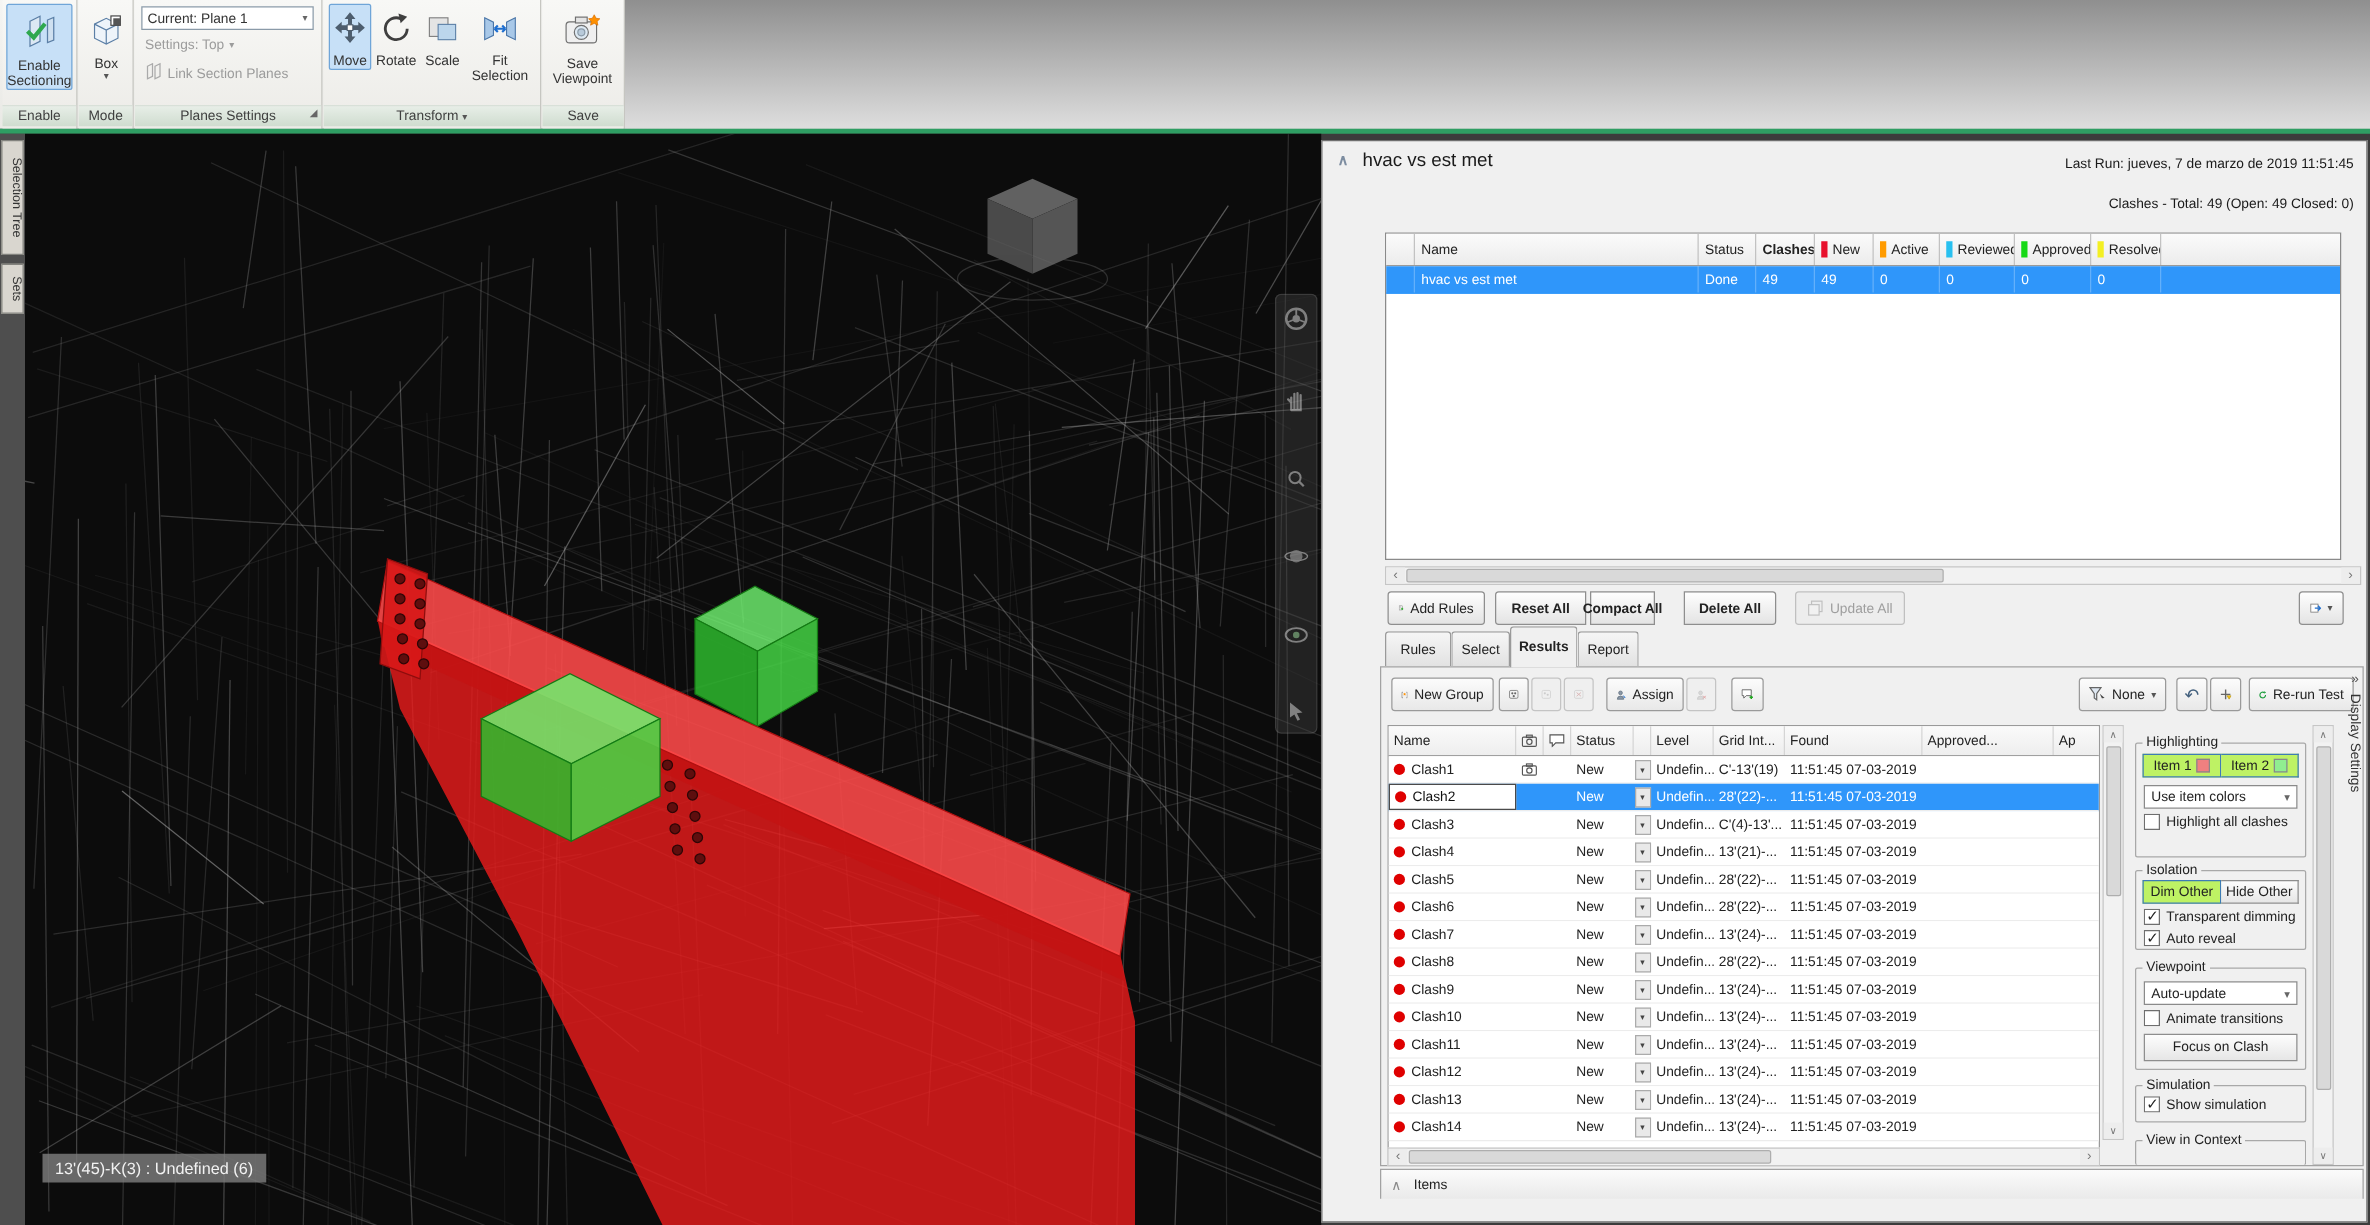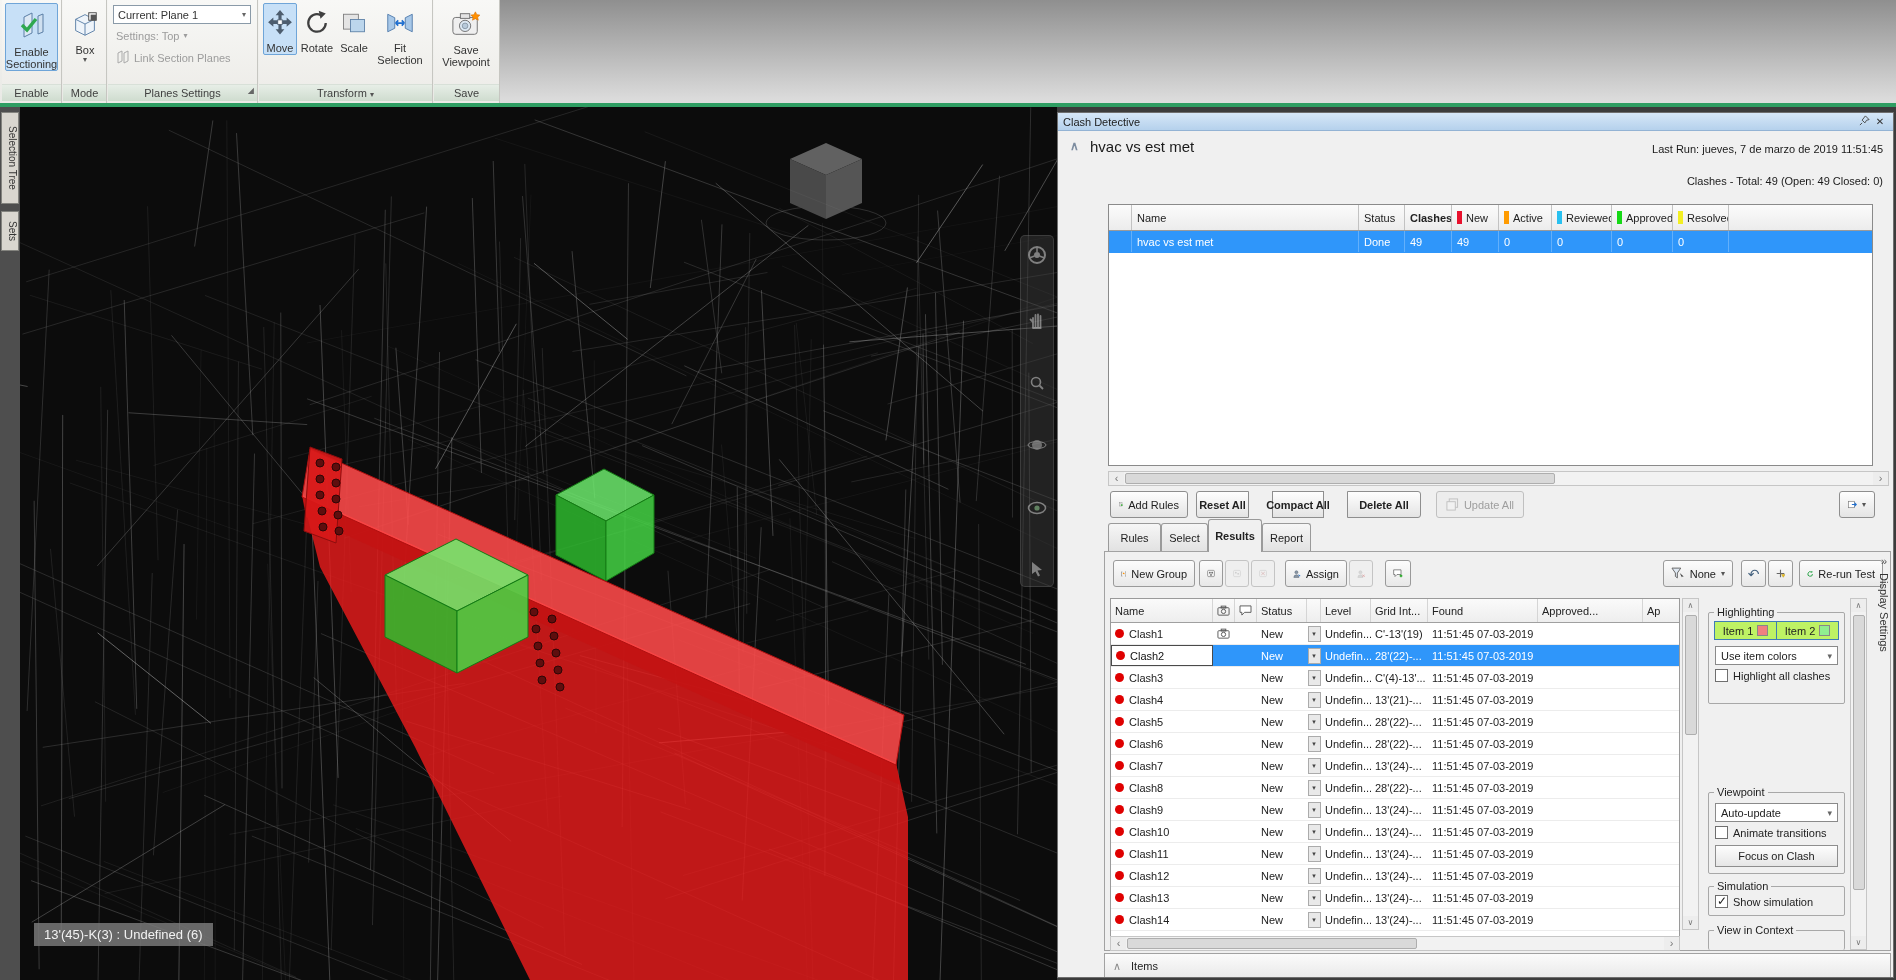--- a/index.html
+++ b/index.html
@@ -504,31 +504,20 @@
       </svg>
     <svg width="18" height="18" viewBox="0 0 18 18">
         <path d="M4 2 L14 10 L9.5 10.5 L12 15.5 L10 16.5 L7.5 11.5 L4 14 Z" fill="#d8d8d8"></path>
       </svg>
   </div>
 
   <div class="vp-label">13'(45)-K(3) : Undefined (6)</div>
 </div>
 
 <div class="panel">
-  <div class="ptitle">
-    <span>Clash Detective</span>
-    <span class="sp"></span>
-    <span class="tbico">
-      <svg width="11" height="11" viewBox="0 0 12 12">
-          <path d="M7 1 L11 5 L8.2 5.8 L6.4 8.6 L3.4 5.6 Z" fill="none" stroke="#444"></path>
-          <path d="M3.4 8.6 L1 11" stroke="#444"></path>
-        </svg>
-    </span>
-    <span class="tbico g-close">✕</span>
-  </div>
 
   <div class="pbody">
     <span class="chev g-up" style="left:12px;top:8px">∧</span>
     <div class="test-name">hvac vs est met</div>
     <div class="lastrun">Last Run:  jueves, 7 de marzo de 2019 11:51:45</div>
     <div class="summary">Clashes - Total: 49  (Open: 49  Closed: 0)</div>
 
     <div class="ttable">
       <div class="thead">
         <div class="th" style="width:23px"></div>
@@ -578,21 +567,21 @@
     </div>
 
     <div class="btn" style="left:52px;top:360px;width:78px">
       <svg width="13" height="13" viewBox="0 0 14 14">
           <rect x="1" y="1" width="9" height="11" fill="#fff" stroke="#666"></rect>
           <path d="M1 4 h9 M4 1 v11" stroke="#999"></path>
           <path d="M9 6 v6 M6 9 h6" stroke="#1fa51f" stroke-width="2.4"></path>
         </svg>
       <span>Add Rules</span>
     </div>
-    <div class="btn" style="left:138px;top:360px;width:53px;border-radius:3px 0 0 3px">
+    <div class="btn" style="left:138px;top:360px;width:73px;border-radius:3px 0 0 3px">
         <span style="font-weight:bold">Reset All</span>
       </div>
     <div class="btn" style="left:214px;top:360px;width:52px;border-radius:0">
         <span style="font-weight:bold">Compact All</span>
       </div>
     <div class="btn" style="left:289px;top:360px;width:74px;border-radius:0 3px 3px 0">
         <span style="font-weight:bold">Delete All</span>
       </div>
     <div class="btn disabled" style="left:378px;top:360px;width:88px">
       <svg width="13" height="13" viewBox="0 0 14 14">
@@ -996,20 +985,39 @@
         <div class="seldd" style="margin-top:6px">
           <span>Use item colors</span>
             <span class="cdd g-dd">▾</span>
         </div>
         <div class="cbrow">
           <span class="cb"></span>
           <span>Highlight all clashes</span>
         </div>
       </div>
 
+      <div class="gbox" style="top:162px;height:64px">
+        <span class="gleg">Isolation</span>
+        <div style="display:flex;margin:7px 5px 0">
+          <div class="optbtn blue" style="flex:1;height:19px">
+              <span>Dim Other</span>
+            </div>
+          <div class="optbtn" style="flex:1;height:19px;border-left:none">
+              <span>Hide Other</span>
+            </div>
+        </div>
+        <div class="cbrow">
+          <span class="cb checked"></span>
+          <span>Transparent dimming</span>
+        </div>
+        <div class="cbrow">
+          <span class="cb checked"></span>
+          <span>Auto reveal</span>
+        </div>
+      </div>
 
       <div class="gbox" style="top:240px;height:82px">
         <span class="gleg">Viewpoint</span>
         <div class="seldd" style="margin-top:10px">
           <span>Auto-update</span>
             <span class="cdd g-dd">▾</span>
         </div>
         <div class="cbrow">
           <span class="cb"></span>
           <span>Animate transitions</span>

